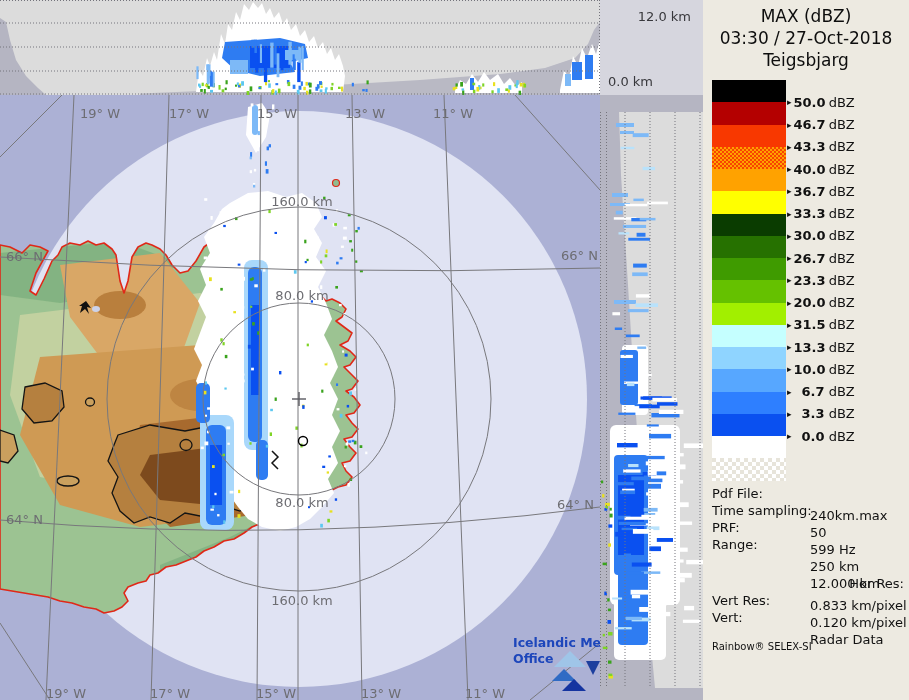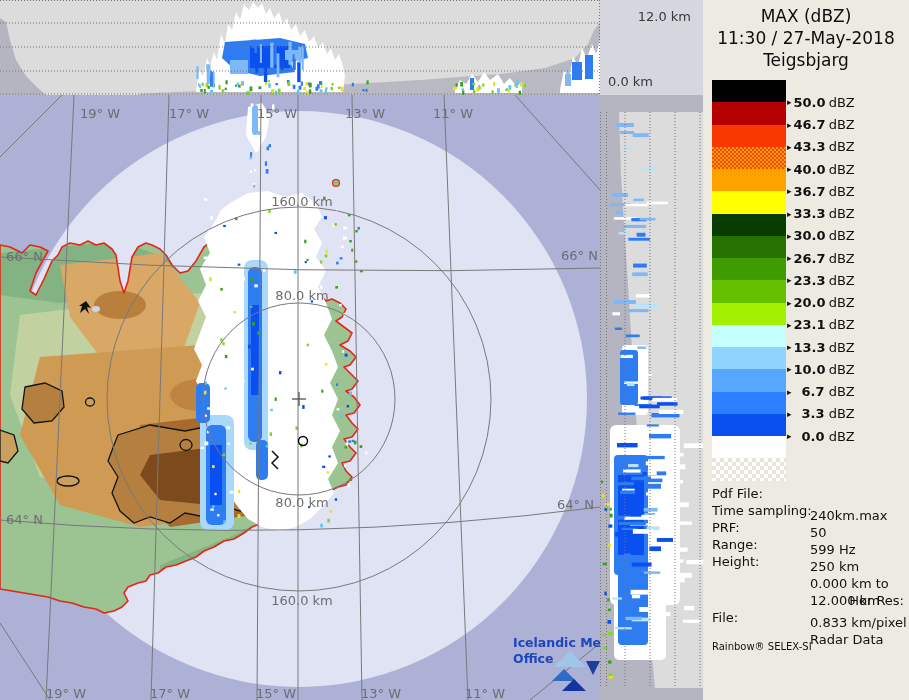--- a/index.html
+++ b/index.html
@@ -664,21 +664,21 @@
         <line x1="25" y1="17" x2="25" y2="593"></line>
         <line x1="50" y1="17" x2="50" y2="593"></line>
         <line x1="75" y1="17" x2="75" y2="593"></line>
         <line x1="100" y1="17" x2="100" y2="593"></line>
       </g>
     </svg>
   </div>
 
   <div id="legend">
     <div class="lg-title" style="top:6px">MAX (dBZ)</div>
-    <div class="lg-title" style="top:28px">11:30 / 27-May-2018</div>
+    <div class="lg-title" style="top:28px">03:30 / 27-Oct-2018</div>
     <div class="lg-title" style="top:50px">Teigsbjarg</div>
     <div id="colorbar">
         <div class="band" style="background: rgb(0, 0, 0);"></div>
         <div class="band" style="background: rgb(180, 0, 0);"></div>
         <div class="band" style="background: rgb(248, 56, 0);"></div>
         <div class="band dither"></div>
         <div class="band" style="background: rgb(255, 162, 0);"></div>
         <div class="band" style="background: rgb(255, 255, 0);"></div>
         <div class="band" style="background: rgb(10, 60, 0);"></div>
         <div class="band" style="background: rgb(38, 113, 0);"></div>
@@ -739,21 +739,21 @@
           <span class="num">23.3</span>
           <span>&nbsp;dBZ</span>
         </div>
         <div class="scale-row" style="top: 214.5px;">
           <span class="arr">▸</span>
           <span class="num">20.0</span>
           <span>&nbsp;dBZ</span>
         </div>
         <div class="scale-row" style="top: 236.75px;">
           <span class="arr">▸</span>
-          <span class="num">23.1</span>
+          <span class="num">31.5</span>
           <span>&nbsp;dBZ</span>
         </div>
         <div class="scale-row" style="top: 259px;">
           <span class="arr">▸</span>
           <span class="num">13.3</span>
           <span>&nbsp;dBZ</span>
         </div>
         <div class="scale-row" style="top: 281.25px;">
           <span class="arr">▸</span>
           <span class="num">10.0</span>
@@ -773,20 +773,20 @@
           <span class="arr">▸</span>
           <span class="num">0.0</span>
           <span>&nbsp;dBZ</span>
         </div>
       </div>
     <div id="info">
         <div class="info-row"><span>Pdf File:</span><span class="val">240km.max</span></div>
         <div class="info-row"><span>Time sampling:</span><span class="val">50</span></div>
         <div class="info-row"><span>PRF:</span><span class="val">599 Hz</span></div>
         <div class="info-row"><span>Range:</span><span class="val">250 km</span></div>
-        <div class="info-row"><span>Height:</span><span class="val">0.000 km to</span></div>
         <div class="info-row"><span></span><span class="val">12.000 km</span></div>
         <div class="info-row gap"><span>Hor Res:</span><span class="val">0.833 km/pixel</span></div>
-        <div class="info-row"><span>File:</span><span class="val">Radar Data</span></div>
+        <div class="info-row"><span>Vert Res:</span><span class="val">0.120 km/pixel</span></div>
+        <div class="info-row"><span>Vert:</span><span class="val">Radar Data</span></div>
       </div>
     <div id="lg-footer">Rainbow® SELEX-SI</div>
   </div>
 </div>
 
 </body></html>

